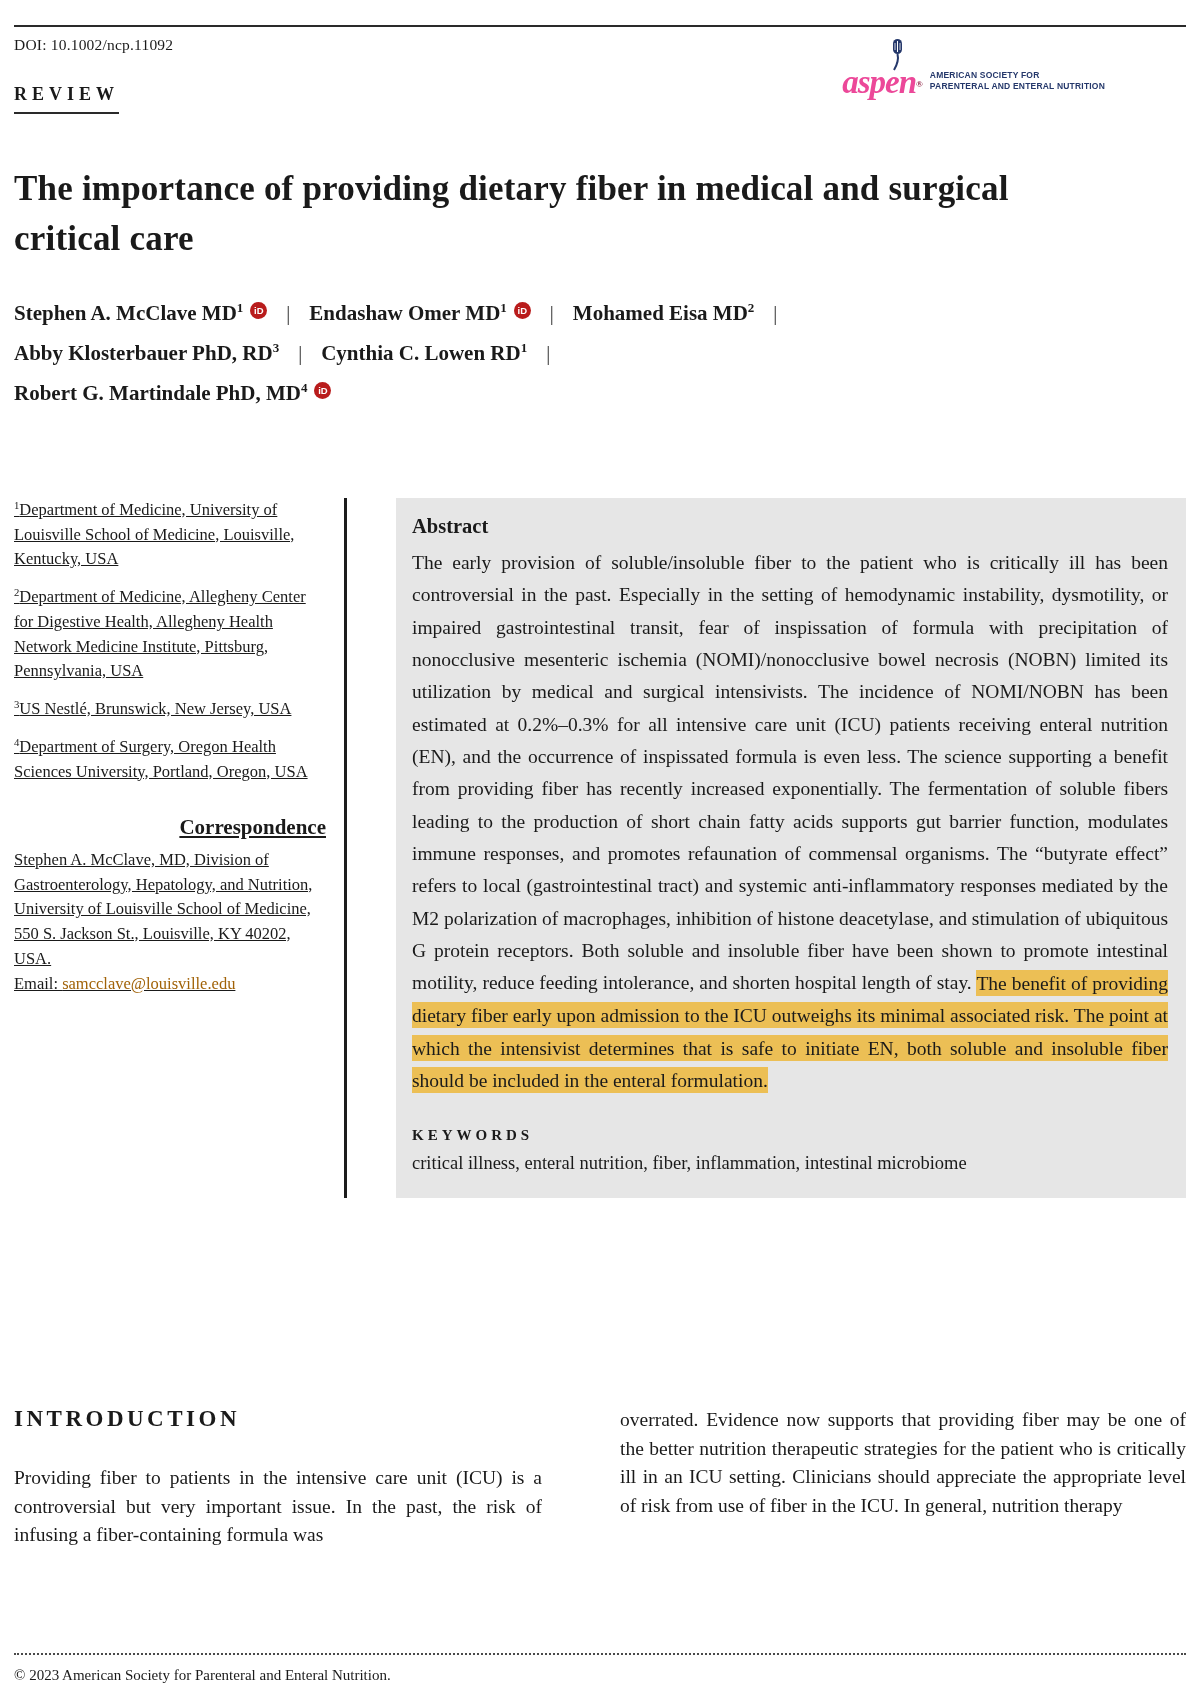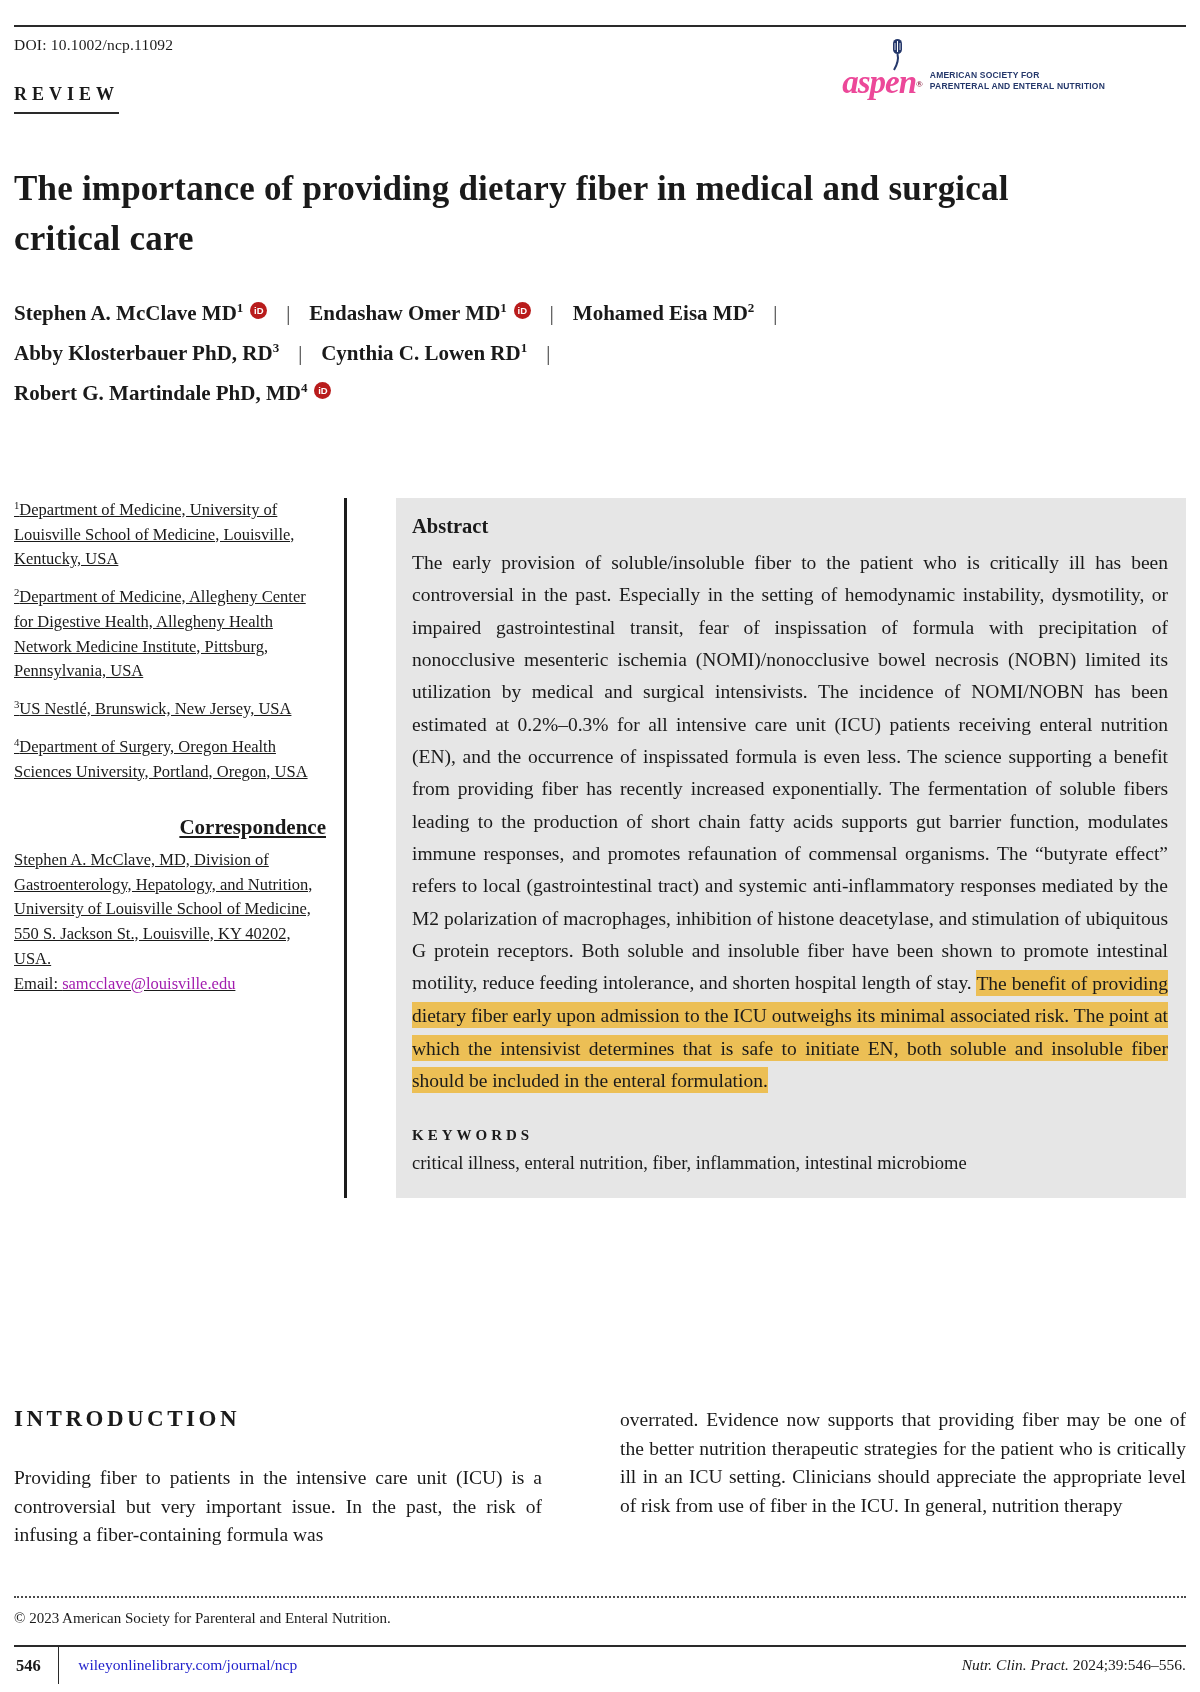--- a/index.html
+++ b/index.html
@@ -55,21 +55,21 @@
   }
   .sep { margin:0 19px; font-weight:normal; font-size:20px; color:#333; }
 
   
   .main-row { margin-top:92px; display:flex; align-items:stretch; }
   .sidebar { flex:none; width:330px; padding-right:18px; font-size:16.5px; line-height:1.5;text-decoration:underline; }
   .affil { margin-bottom:13px; }
   .affil sup, .corr-text sup { font-size:0.65em; line-height:0; }
   .corr-heading { margin-top:28px; font-weight:bold; font-size:21px;text-align:right; }
   .corr-text { margin-top:4px; }
-  .email-link { color:#a21caf; text-decoration:none; cursor:pointer; }
+  .email-link { color:#a16207; text-decoration:none; cursor:pointer; }
 
   .abstract-wrap { flex:1; display:flex;gap:38px; }
   .abstract-bar { flex:none; width:3px; background:#1c1c1c; }
   .abstract-box {
     flex:1; margin-left:11px; background:#e6e6e6;
     padding:17px 18px 24px 16px;
   }
   .abstract-heading { font-size:20.5px; font-weight:bold; margin-bottom:9px; }
   .abstract-body { font-size:19.5px; line-height:1.66; text-align:justify; }
   .hl { background:#ecbf55; padding:2.5px 0; box-decoration-break:clone; -webkit-box-decoration-break:clone; }
@@ -184,21 +184,15 @@
       <p>Providing fiber to patients in the intensive care unit (ICU) is a controversial but very important issue. In the past, the risk of infusing a fiber-containing formula was</p>
     </div>
     <div class="intro-col2">
       <p>overrated. Evidence now supports that providing fiber may be one of the better nutrition therapeutic strategies for the patient who is critically ill in an ICU setting. Clinicians should appreciate the appropriate level of risk from use of fiber in the ICU. In general, nutrition therapy</p>
     </div>
   </div>
 
   <div class="footer">
     <div class="dotted"></div>
     <div class="copyright">© 2023 American Society for Parenteral and Enteral Nutrition.</div>
-    <div class="footrow">
-      <span class="pageno">546</span>
-      <span class="vdiv"></span>
-      <a class="flink">wileyonlinelibrary.com/journal/ncp</a>
-      <span class="citation"><span class="cit-j">Nutr. Clin. Pract.</span> <span>2024;39:546–556.</span></span>
-    </div>
   </div>
 
 </div>
 
 </body></html>

